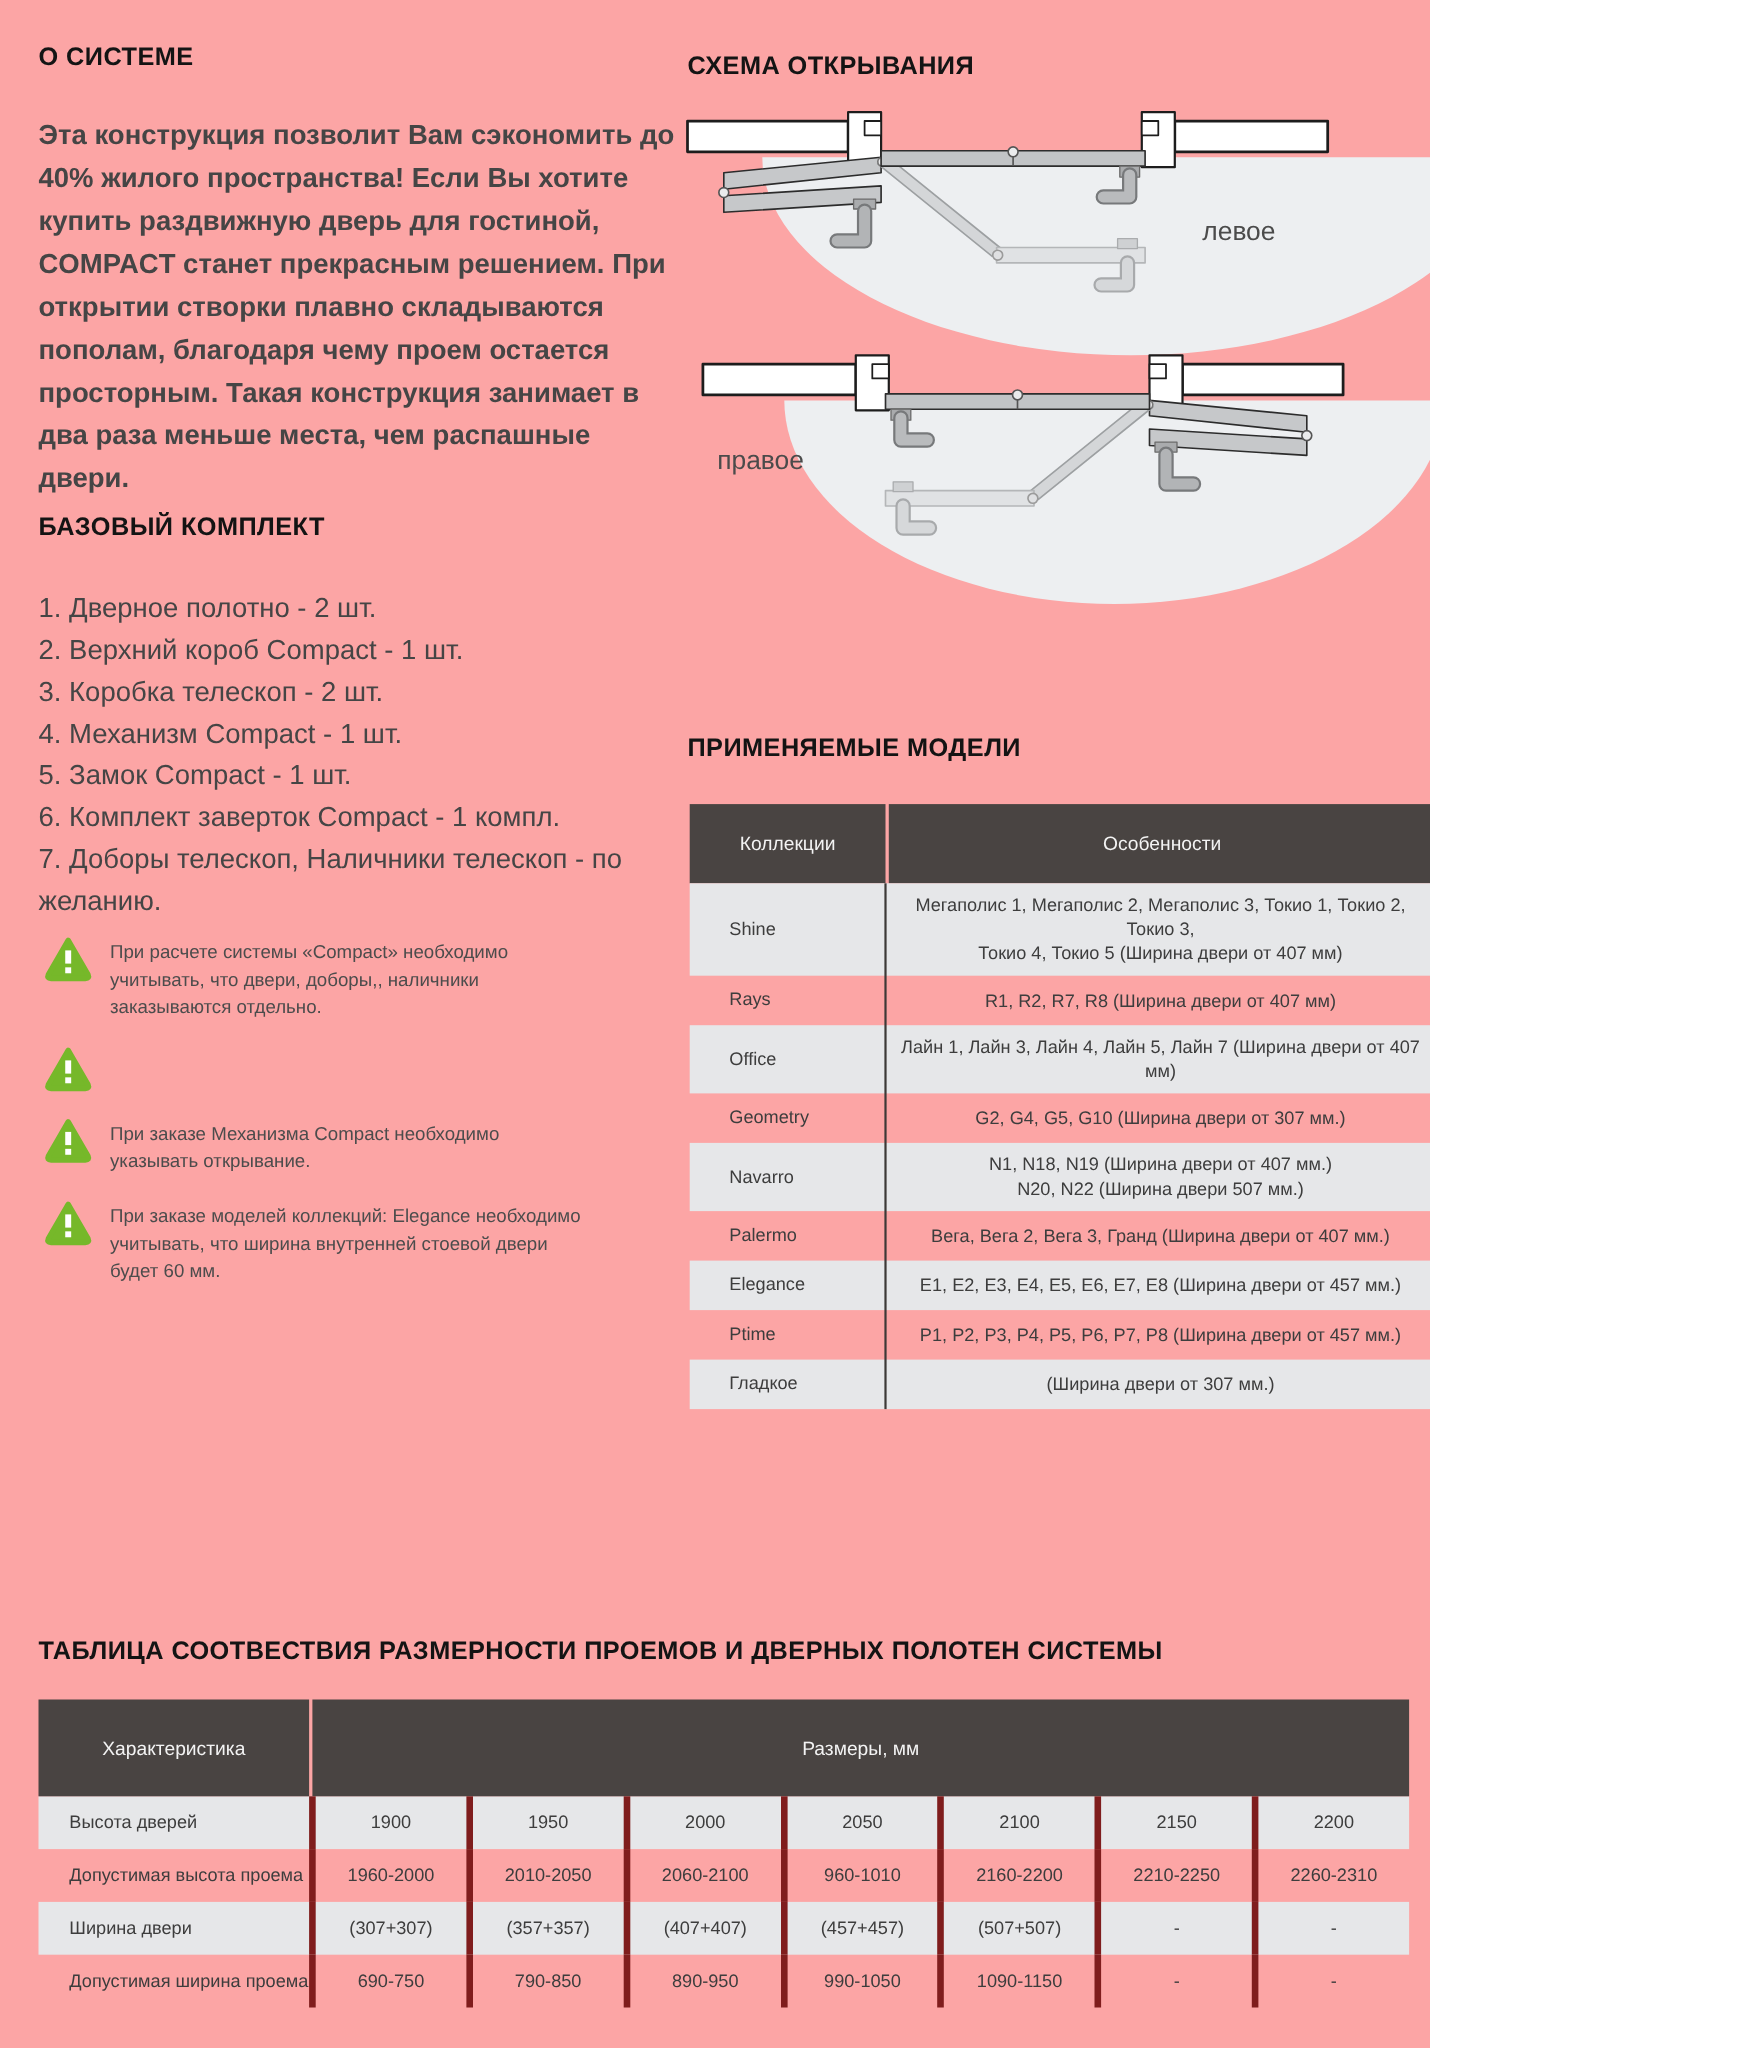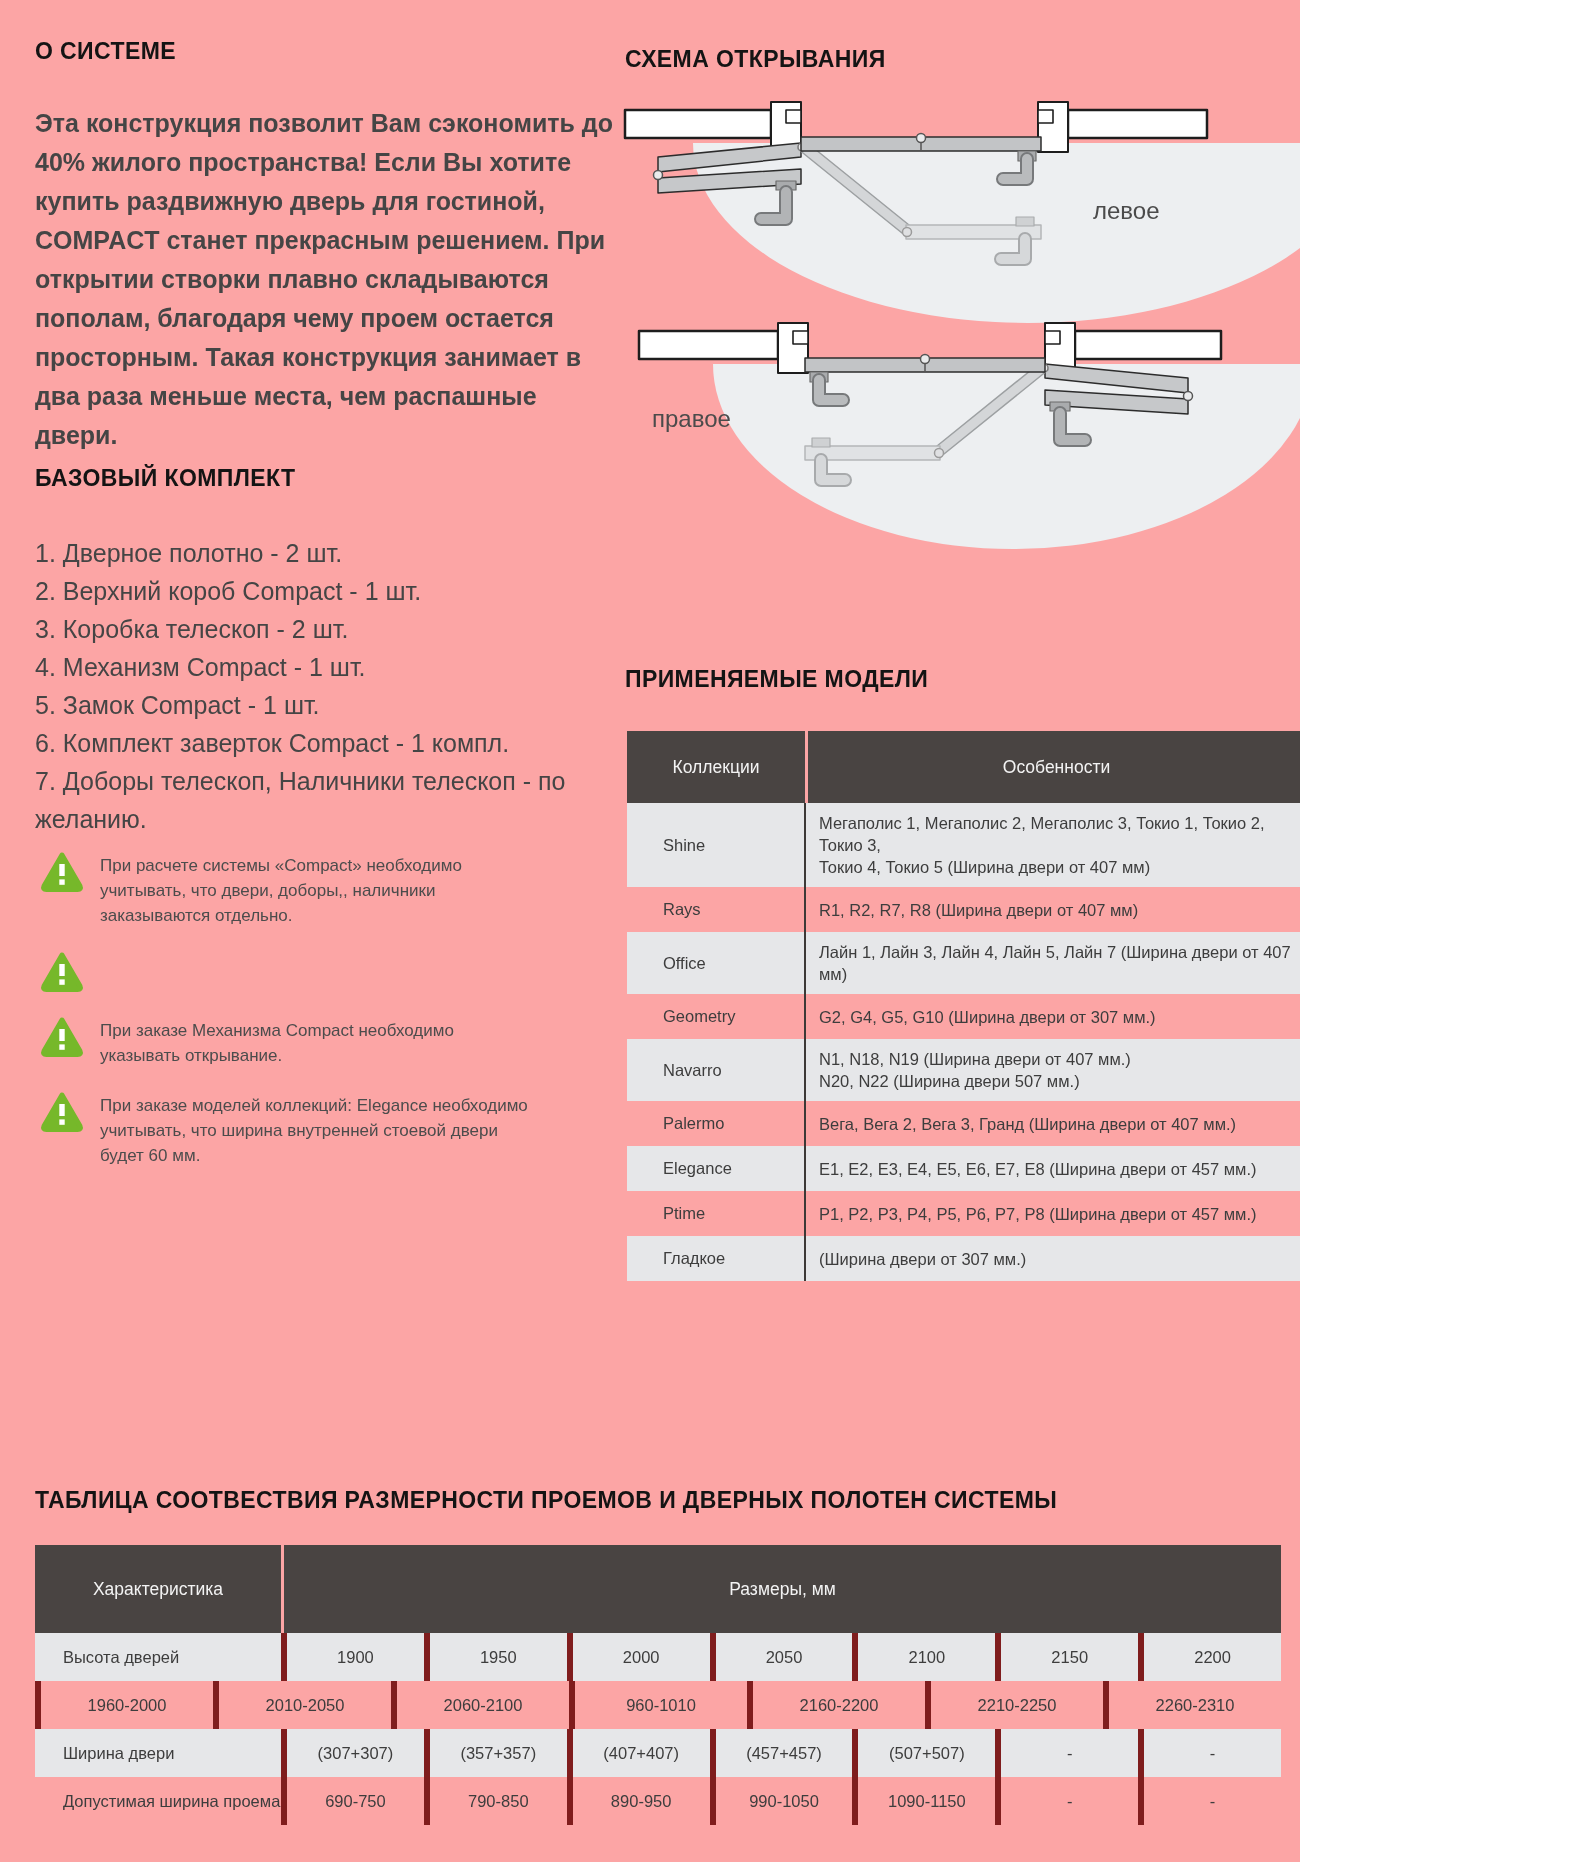--- a/index.html
+++ b/index.html
@@ -36,21 +36,21 @@
     display:flex; align-items:center; justify-content:center;
   }
   .m-hc1 { width:178px; }
   .m-hc2 { flex:1; }
   .m-body { position:relative; }
   .m-divider { position:absolute; left:177px; top:0; bottom:0; width:2px; background:#3d3937; }
   .m-row { display:flex; align-items:center; min-height:45px; }
   .m-row.gray { background:#e6e7e9; }
   .m-c1 { width:178px; padding-left:36px; font-size:16.5px; color:#3d3d3d; }
   .m-c2 {
-    flex:1; text-align:left; font-size:16.5px; color:#3d3d3d;
+    flex:1; text-align:center; font-size:16.5px; color:#3d3d3d;
     white-space:pre-line; line-height:22px; padding:9px 14px;
   }
   
   .s-table { position:absolute; left:35px; top:1545px; width:1246px; }
   .s-header { display:flex; gap:3px; height:88px; }
   .s-header > div {
     background:#494442; color:#f3f3f3; font-size:17.5px;
     display:flex; align-items:center; justify-content:center;
   }
   .s-hc1 { width:246px; }
@@ -229,20 +229,21 @@
       <div class="s-label">Высота дверей</div>
       <div class="s-val">1900</div>
       <div class="s-val">1950</div>
       <div class="s-val">2000</div>
       <div class="s-val">2050</div>
       <div class="s-val">2100</div>
       <div class="s-val">2150</div>
       <div class="s-val">2200</div>
     </div>
     <div class="s-row">
+      <div class="s-label">Допустимая высота проема</div>
       <div class="s-val">1960-2000</div>
       <div class="s-val">2010-2050</div>
       <div class="s-val">2060-2100</div>
       <div class="s-val">960-1010</div>
       <div class="s-val">2160-2200</div>
       <div class="s-val">2210-2250</div>
       <div class="s-val">2260-2310</div>
     </div>
     <div class="s-row gray">
       <div class="s-label">Ширина двери</div>

